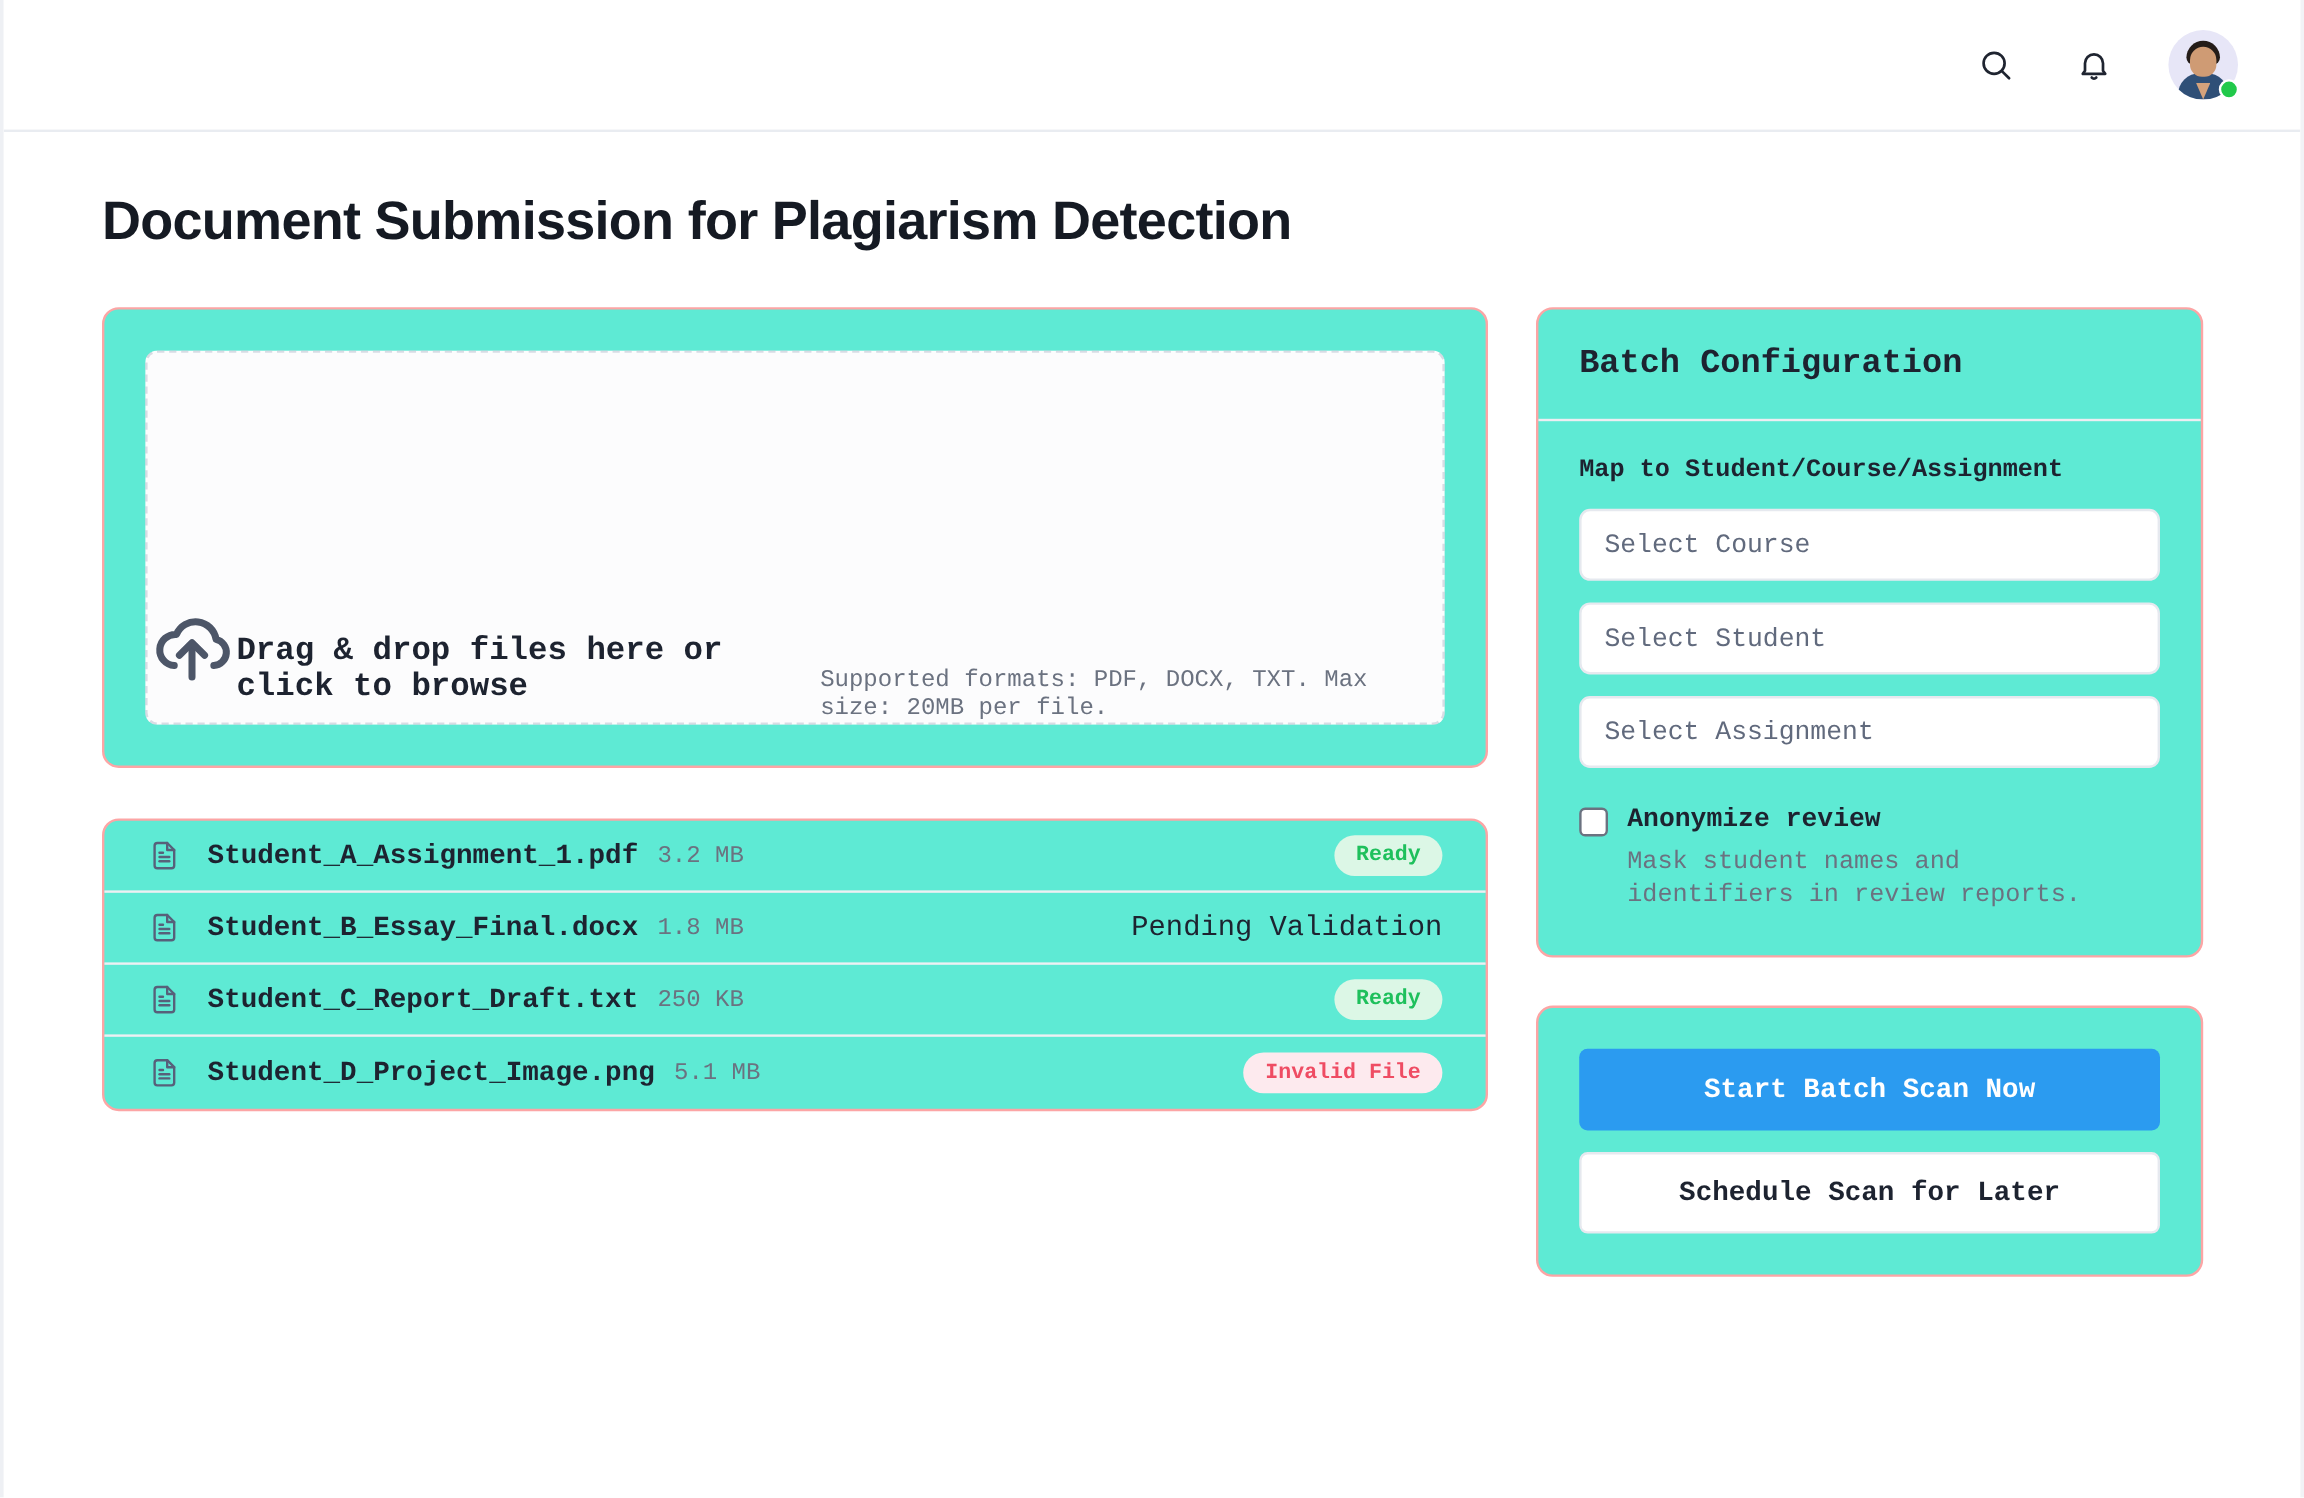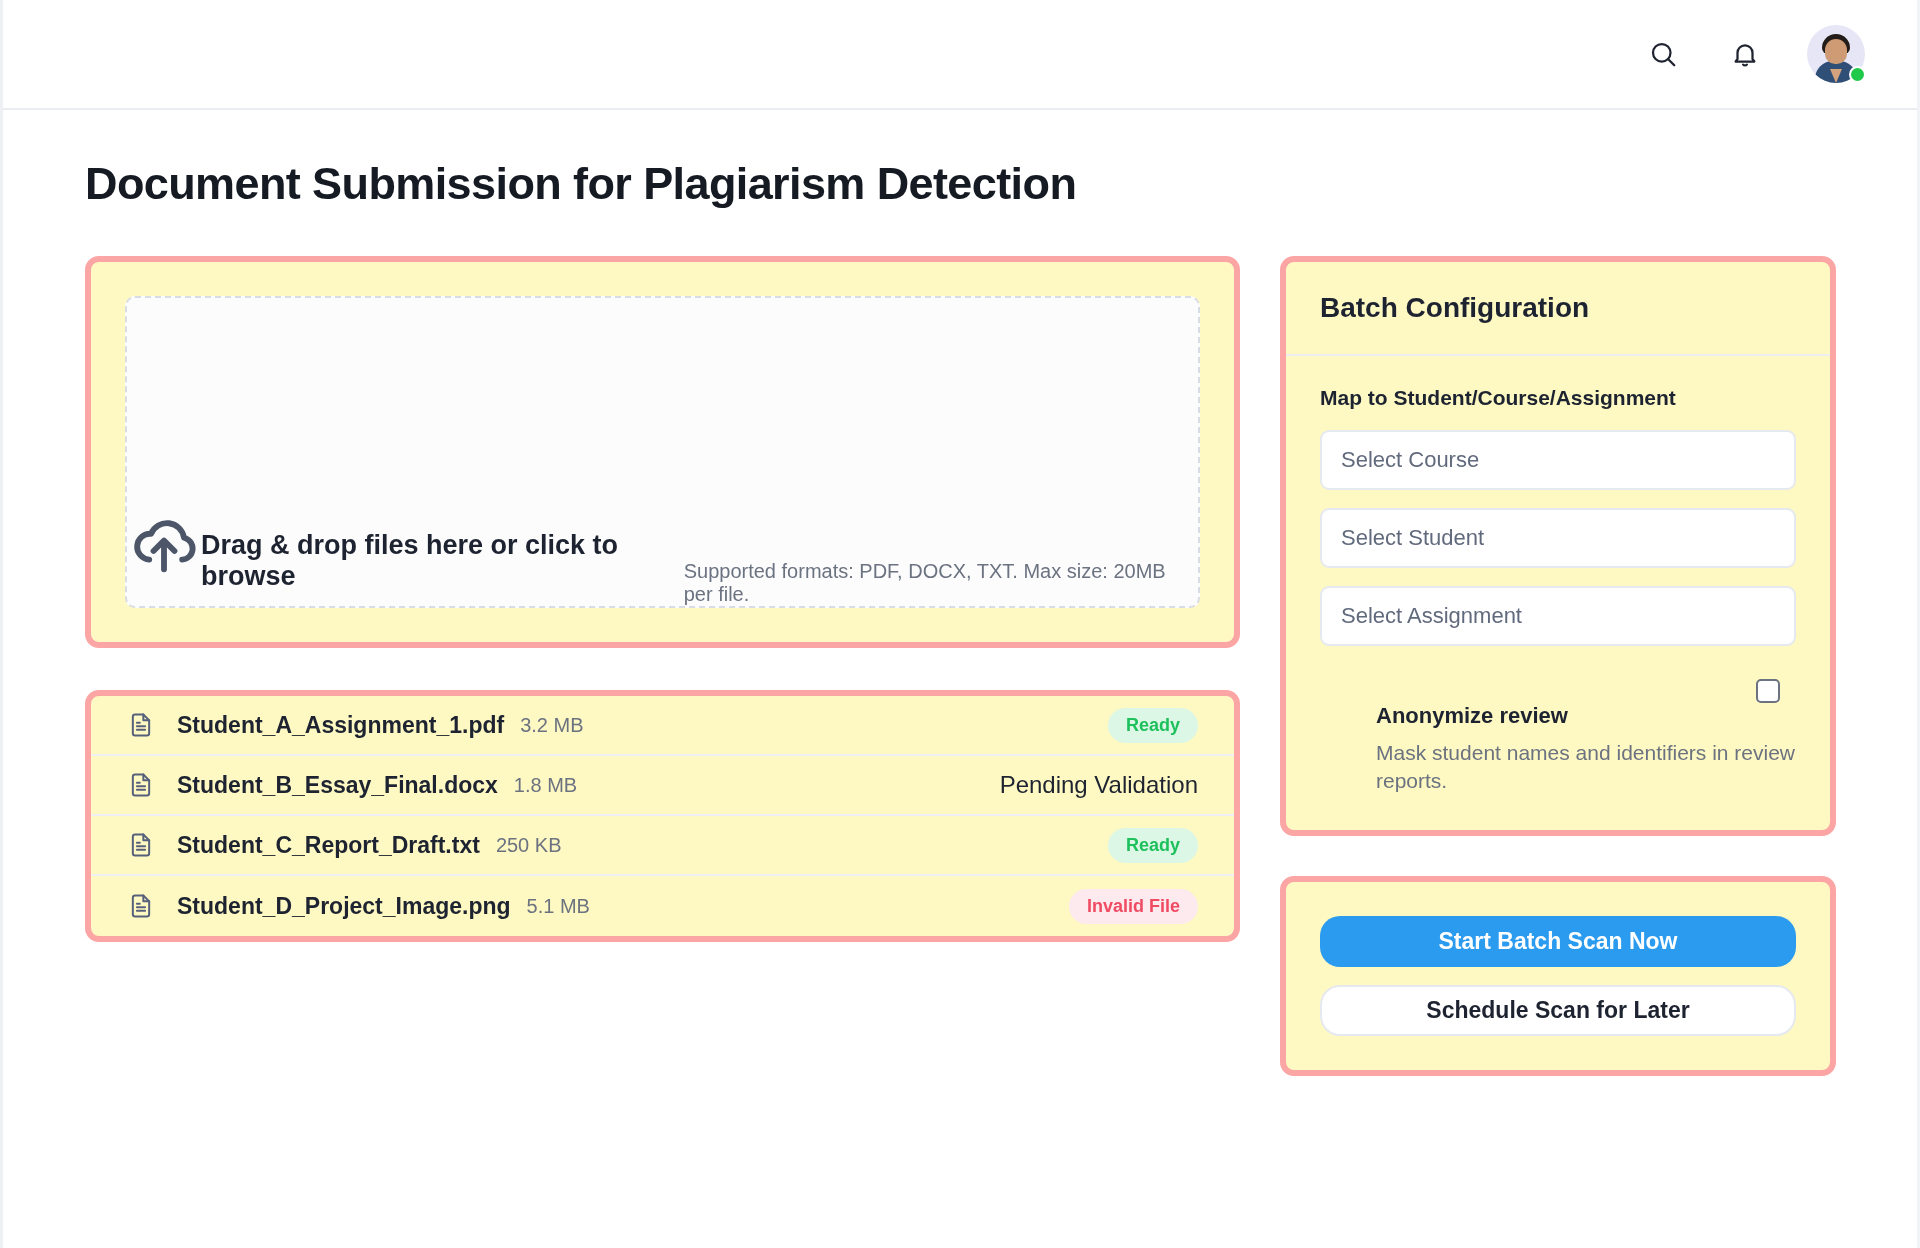--- a/index.html
+++ b/index.html
@@ -93,23 +93,24 @@
 
   .columns {
     display: flex;
     align-items: flex-start;
     gap: 40px;
   }
   .col-left { width: 1155px; flex: 0 0 1155px; }
   .col-right { width: 556px; flex: 0 0 556px; }
 
   .card {
-    background: #fef9c3;
-    border: 6px solid #fca5a5;
+    background: #5eead4;
+    border: 2px solid #fca5a5;
     border-radius: 14px;
+    font-family: Liberation Mono, monospace;
   }
 
   
   .dropzone-card { padding: 34px; }
   .dropzone {
     border: 2px dashed #d8dce4;
     border-radius: 10px;
     background: #fcfcfd;
     height: 312px;
     display: flex;
@@ -193,23 +194,22 @@
     padding: 0 19px;
     font-size: 22px;
     color: #616a7d;
     margin-bottom: 18px;
     cursor: pointer;
   }
   .select:last-of-type { margin-bottom: 0; }
 
   .check-row {
     display: flex;
-    align-items: flex-end;
+    align-items: flex-start;
     margin-top: 30px;
-    flex-direction: column;
   }
   .checkbox {
     width: 24px; height: 24px;
     border: 2px solid #6b7280;
     border-radius: 5px;
     background: #fff;
     flex: 0 0 auto;
     margin-top: 3px;
     margin-right: 16px;
     cursor: pointer;
@@ -227,22 +227,22 @@
     line-height: 1.35;
     max-width: 420px;
   }
 
   .actions-card {
     margin-top: 40px;
     padding: 34px;
   }
   .btn {
     width: 100%;
-    height: 51px;
-    border-radius: 20px;
+    height: 68px;
+    border-radius: 7px;
     display: flex;
     align-items: center;
     justify-content: center;
     font-size: 23px;
     font-weight: bold;
     cursor: pointer;
   }
   .btn-primary {
     background: #2b9bf0;
     color: #ffffff;

